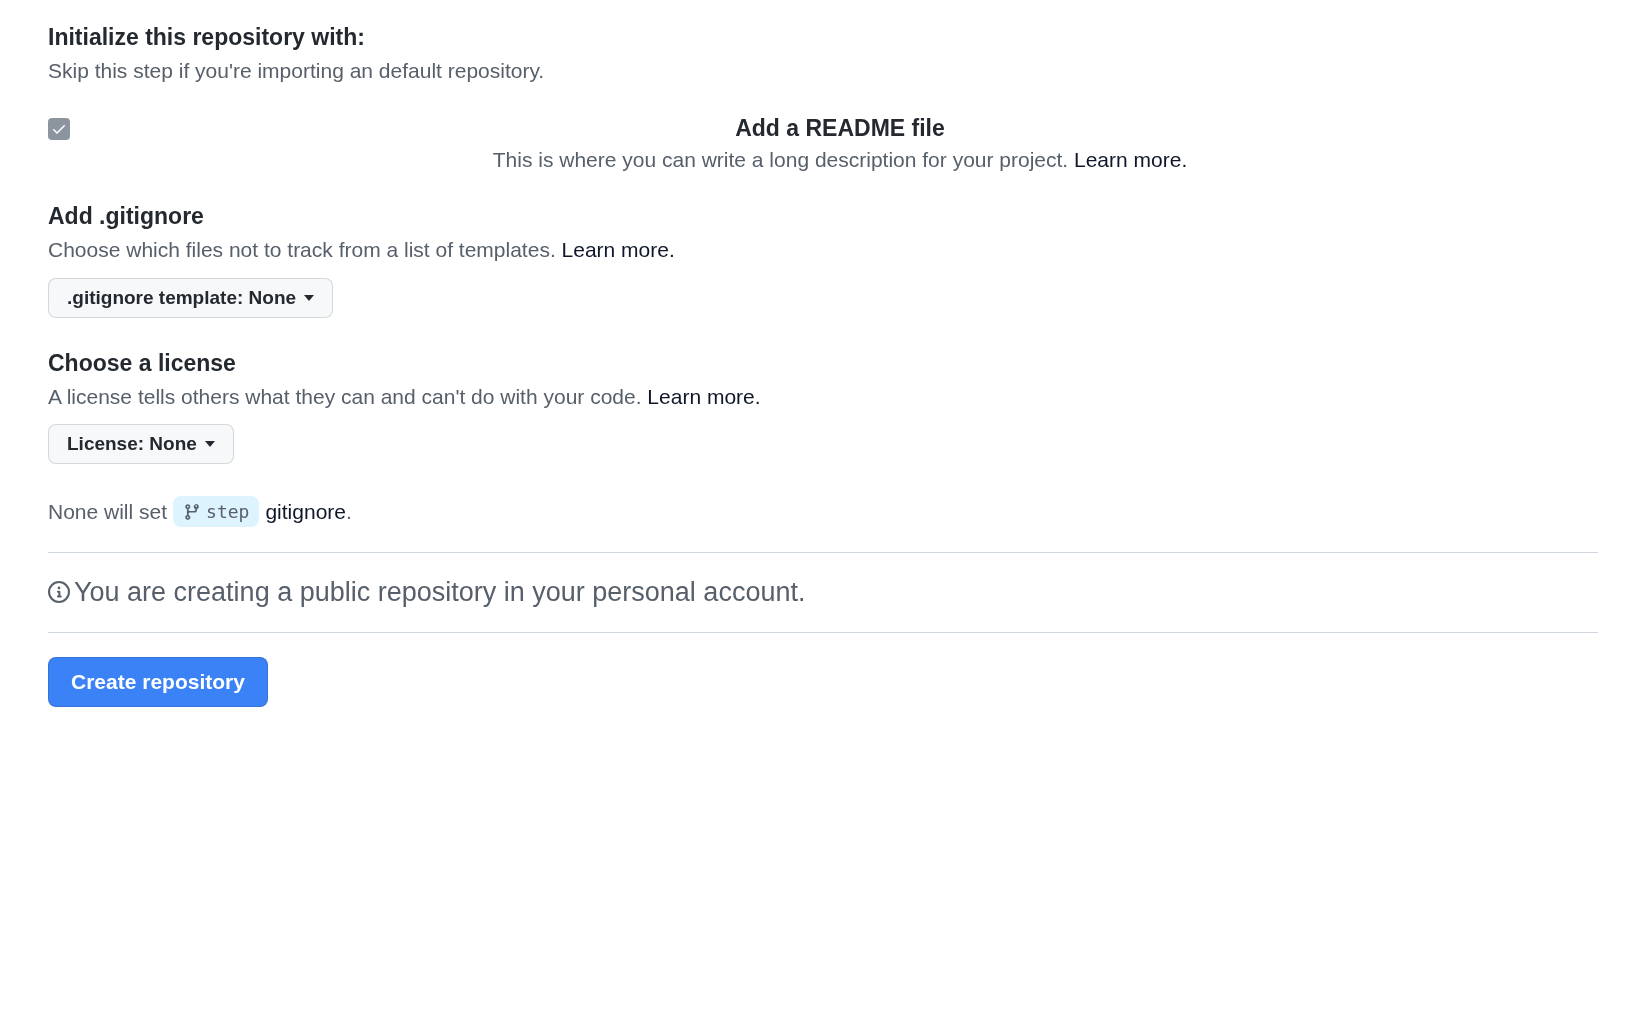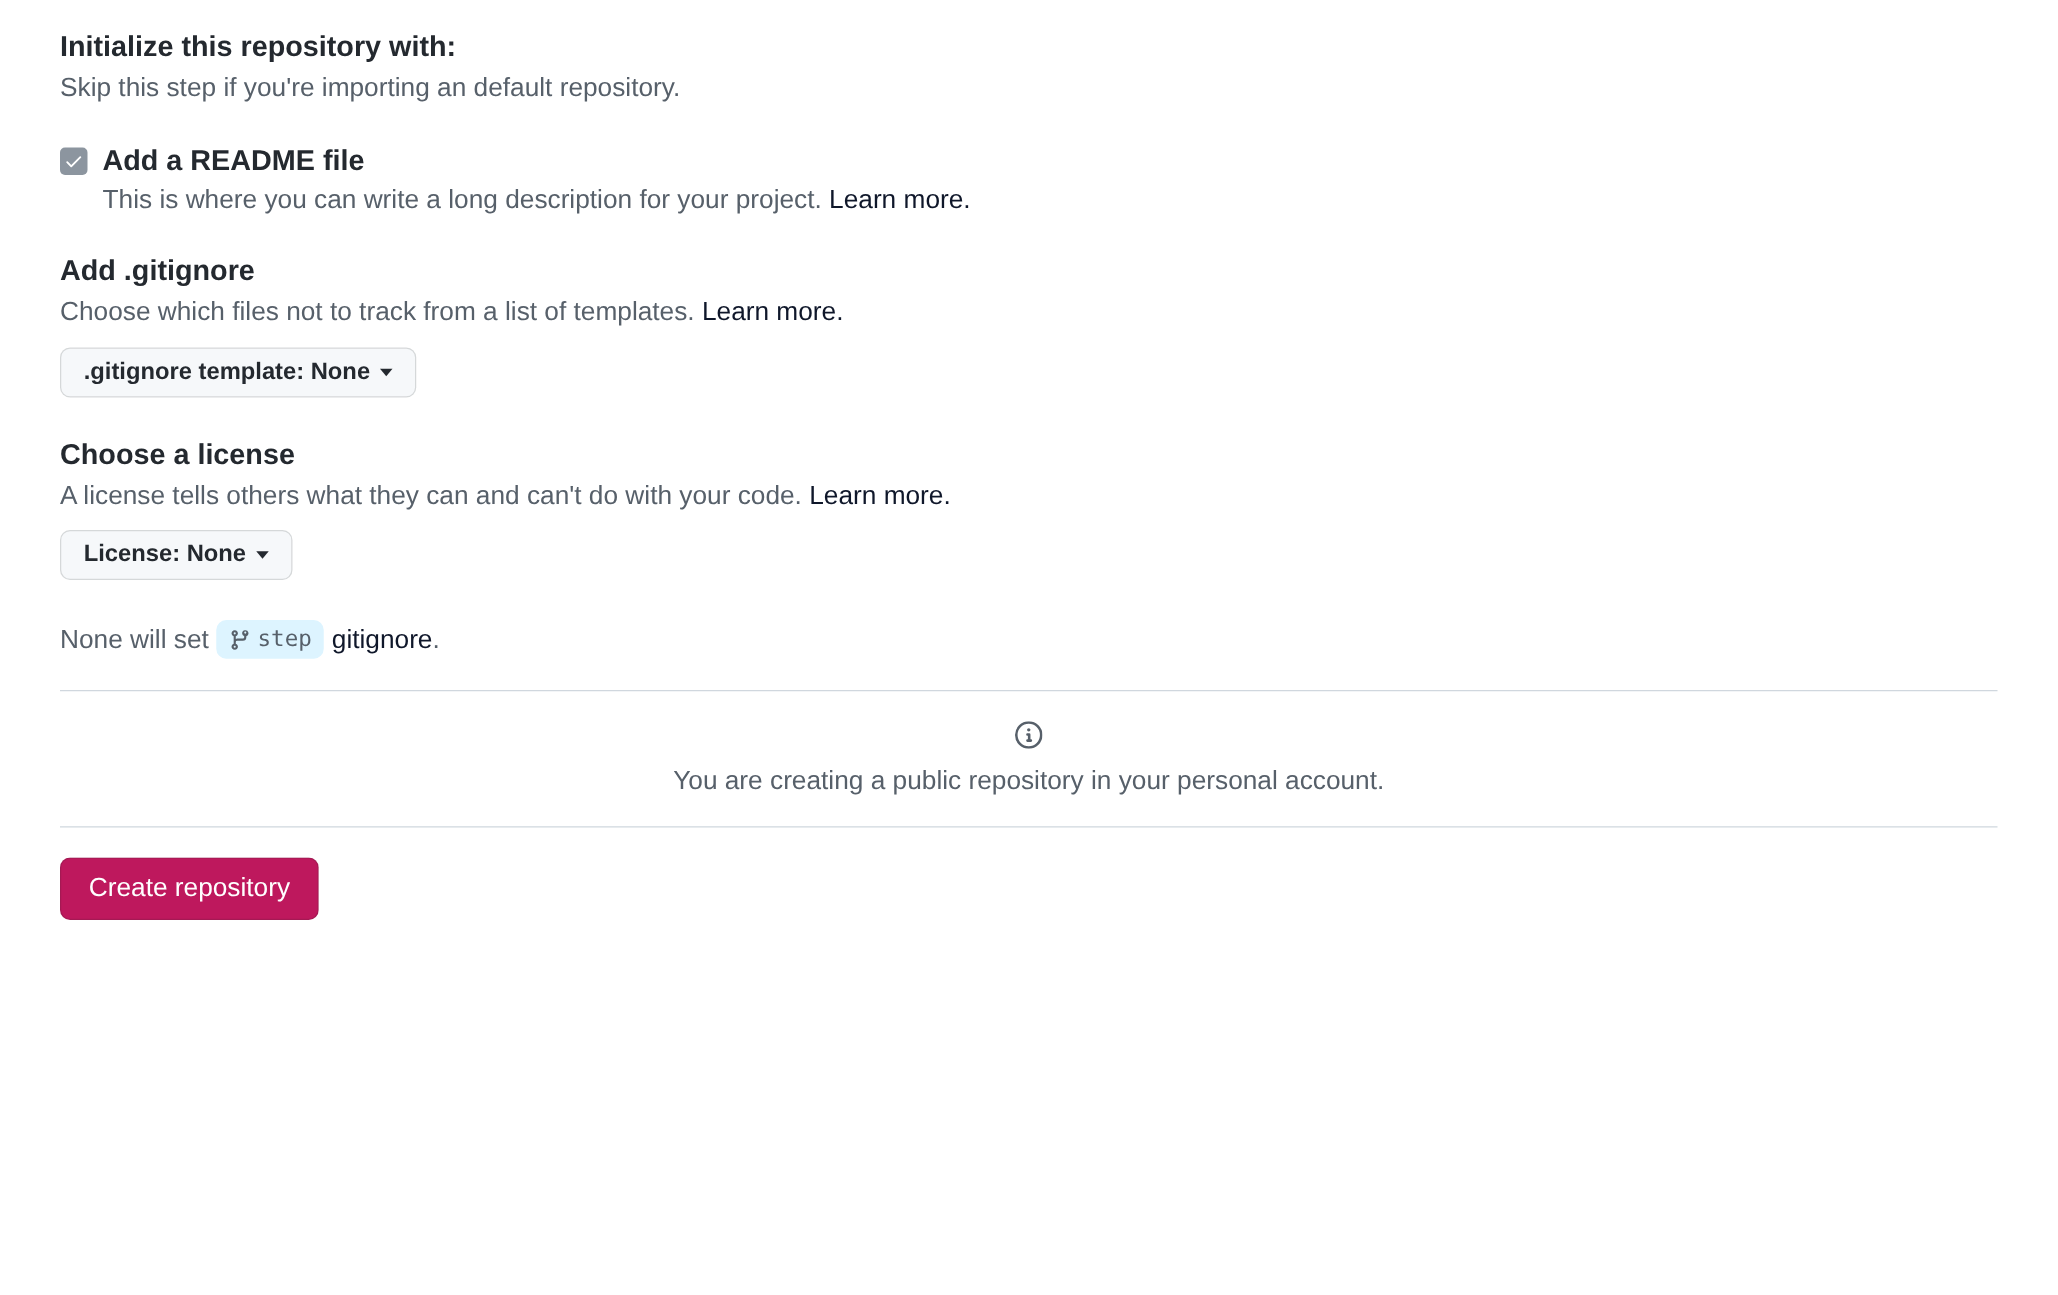--- a/index.html
+++ b/index.html
@@ -44,20 +44,21 @@
       margin-top: 3px;
       cursor: pointer;
     }
     .checkbox svg {
       width: 16px;
       height: 16px;
       fill: #ffffff;
     }
     .checkbox-content {
       flex: 1;
+      text-align: center;
     }
     .checkbox-label {
       font-weight: 600;
       font-size: 23px;
       color: #24292f;
       margin-bottom: 2px;
     }
     .checkbox-desc {
       color: #57606a;
       font-size: 21px;
@@ -129,40 +130,39 @@
       fill: #57606a;
     }
     hr.divider {
       border: none;
       border-top: 1px solid #d0d7de;
       margin: 0 0 24px 0;
     }
     .notice-row {
       display: flex;
       align-items: center;
-      gap: 14px;
-      color: #57606a;
-      font-size: 21px;
+      gap: 4px;
+      color: #57606a;
+      font-size: 27px;
       margin-bottom: 24px;
-      flex-direction: column;
     }
     .notice-row svg {
       width: 22px;
       height: 22px;
       fill: #57606a;
       flex-shrink: 0;
     }
     .create-btn {
-      background: #be185d;
+      background: #3b82f6;
       color: #ffffff;
       border: 1px solid rgba(27, 31, 36, 0.15);
       border-radius: 8px;
       padding: 12px 22px;
       font-size: 21px;
-      font-weight: 400;
+      font-weight: 700;
       cursor: pointer;
     }
   </style>
 </head>
 <body>
 
 <div class="form-section">
   <div class="section-heading">Initialize this repository with:</div>
   <div class="section-desc">Skip this step if you're importing an default repository.</div>
 

